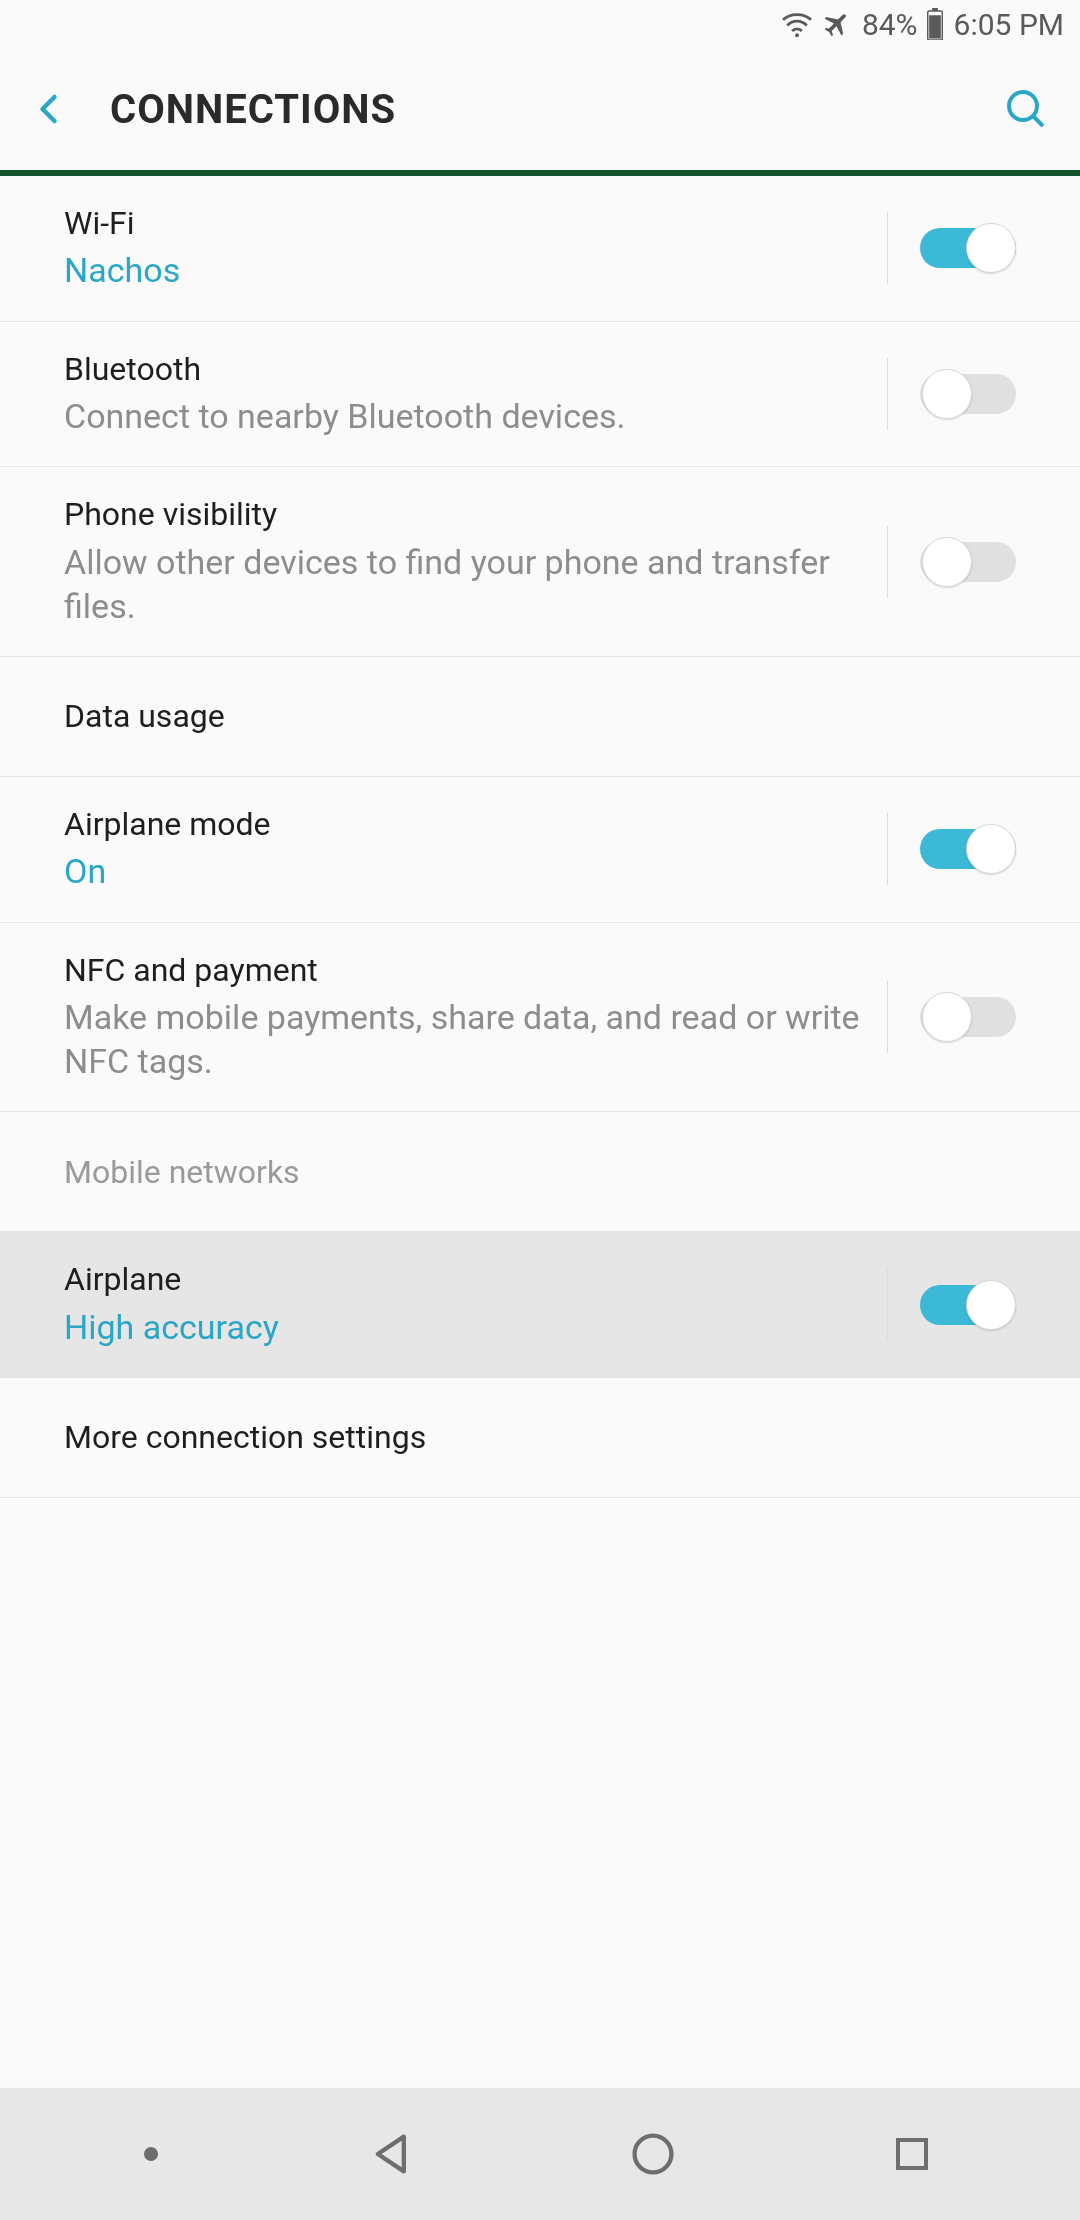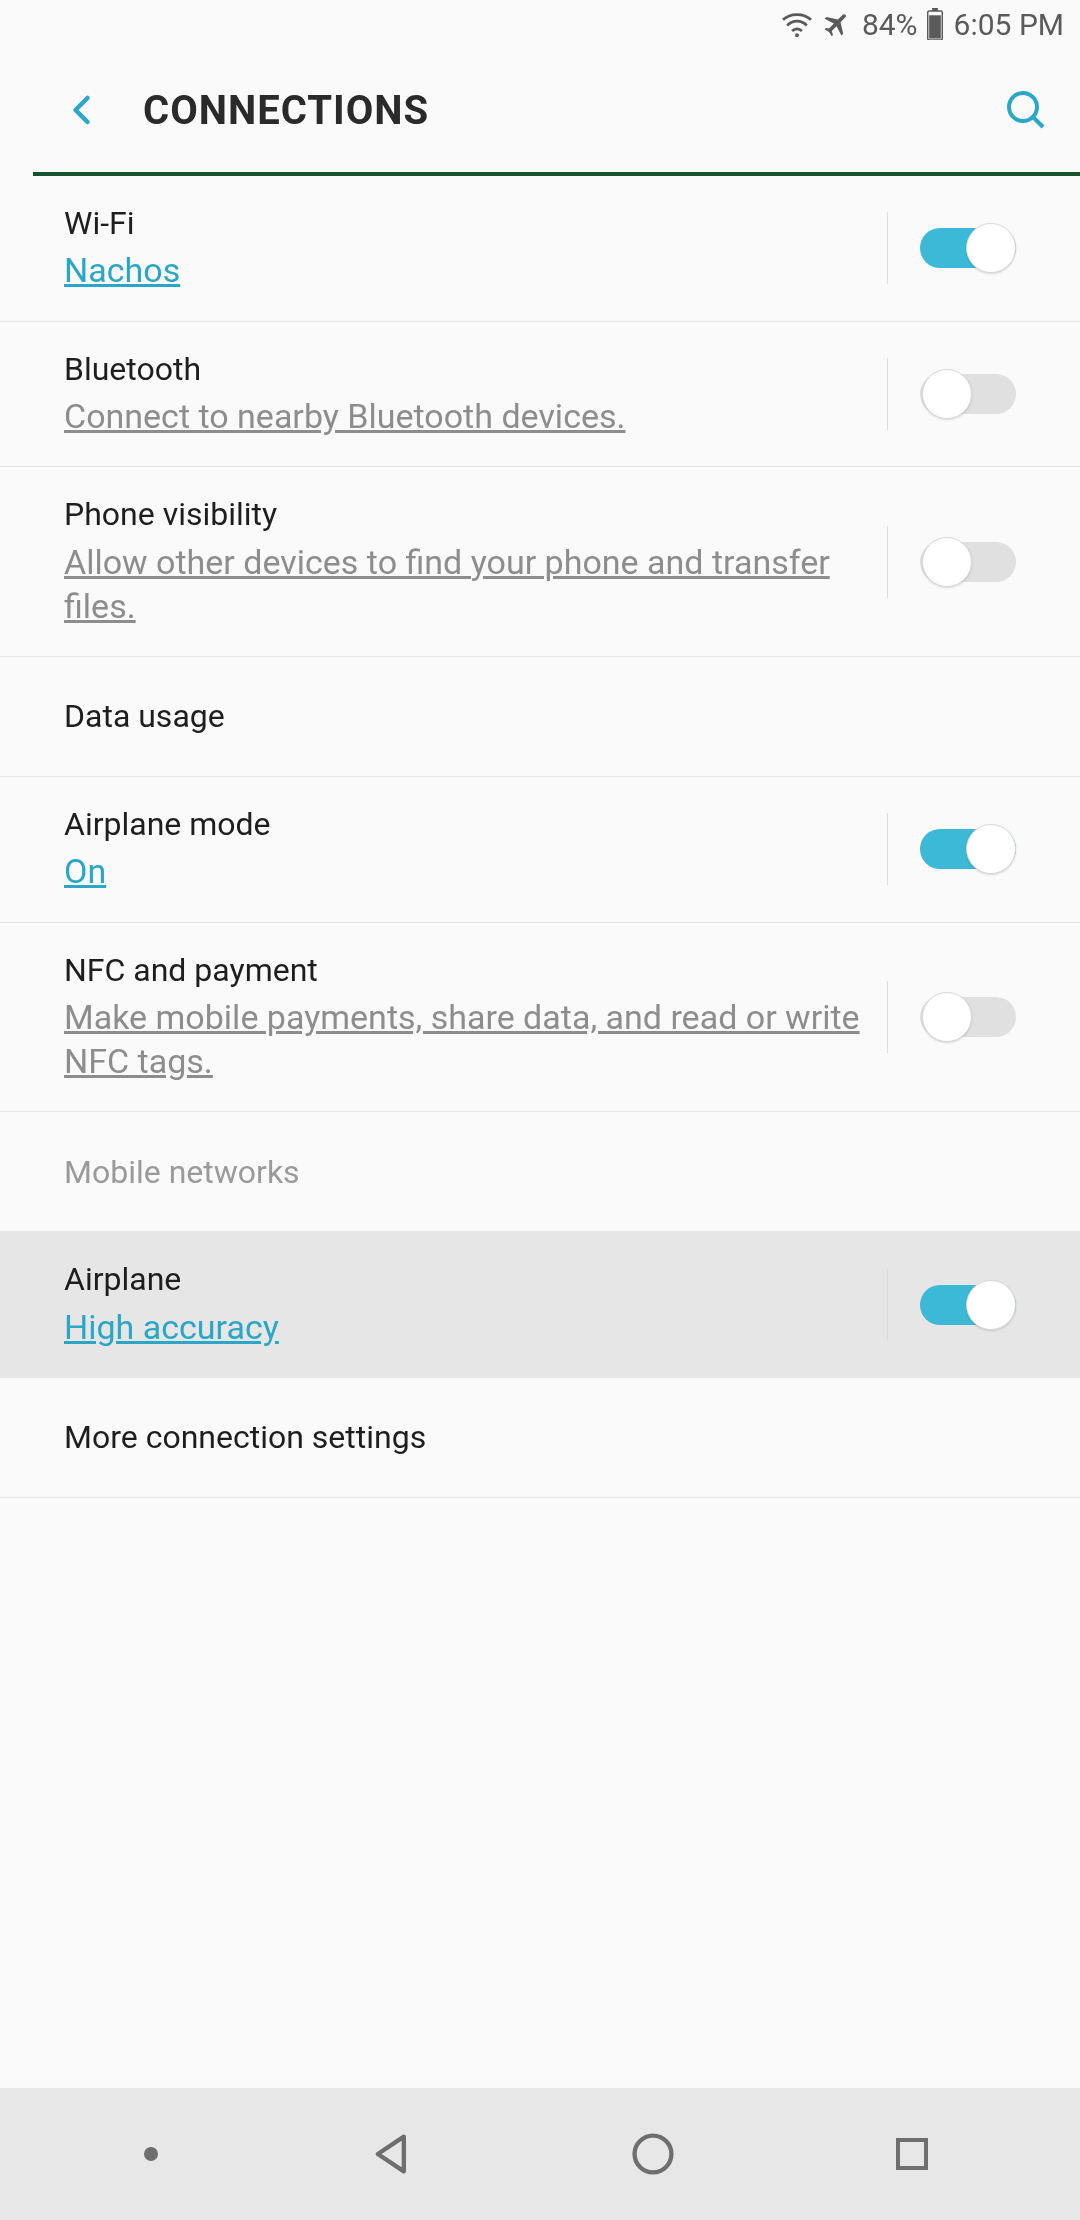--- a/index.html
+++ b/index.html
@@ -29,22 +29,21 @@
   .status-bar .battery-icon svg { display: block; }
   .status-bar .pct { margin-left: 2px; }
   .status-bar .clock { margin-left: 2px; }
 
   
   .app-bar {
     height: 128px;
     display: flex;
     align-items: center;
     padding: 0 24px 0 20px;
-    border-bottom: 4px solid #14532d;
-    margin-left: 33px;
+    border-bottom: 6px solid #14532d;
   }
   .app-bar .back-btn {
     width: 60px; height: 60px;
     display: flex; align-items: center; justify-content: center;
     color: #2aa7c7;
   }
   .app-bar .title {
     font-size: 40px;
     font-weight: 700;
     letter-spacing: 1px;
@@ -75,21 +74,20 @@
     font-size: 32px;
     color: #1e1e1e;
     line-height: 1.2;
   }
   .row.disabled .title-line { color: #9a9a9a; }
   .row .sub-line {
     font-size: 34px;
     color: #8d8d8d;
     margin-top: 6px;
     line-height: 1.3;
-    text-decoration: underline;
   }
   .row .sub-line.accent { color: #2aa7c7; }
 
   .row .divider-v {
     width: 1px;
     height: 72px;
     background: #dcdcdc;
     margin-right: 32px;
   }
 

